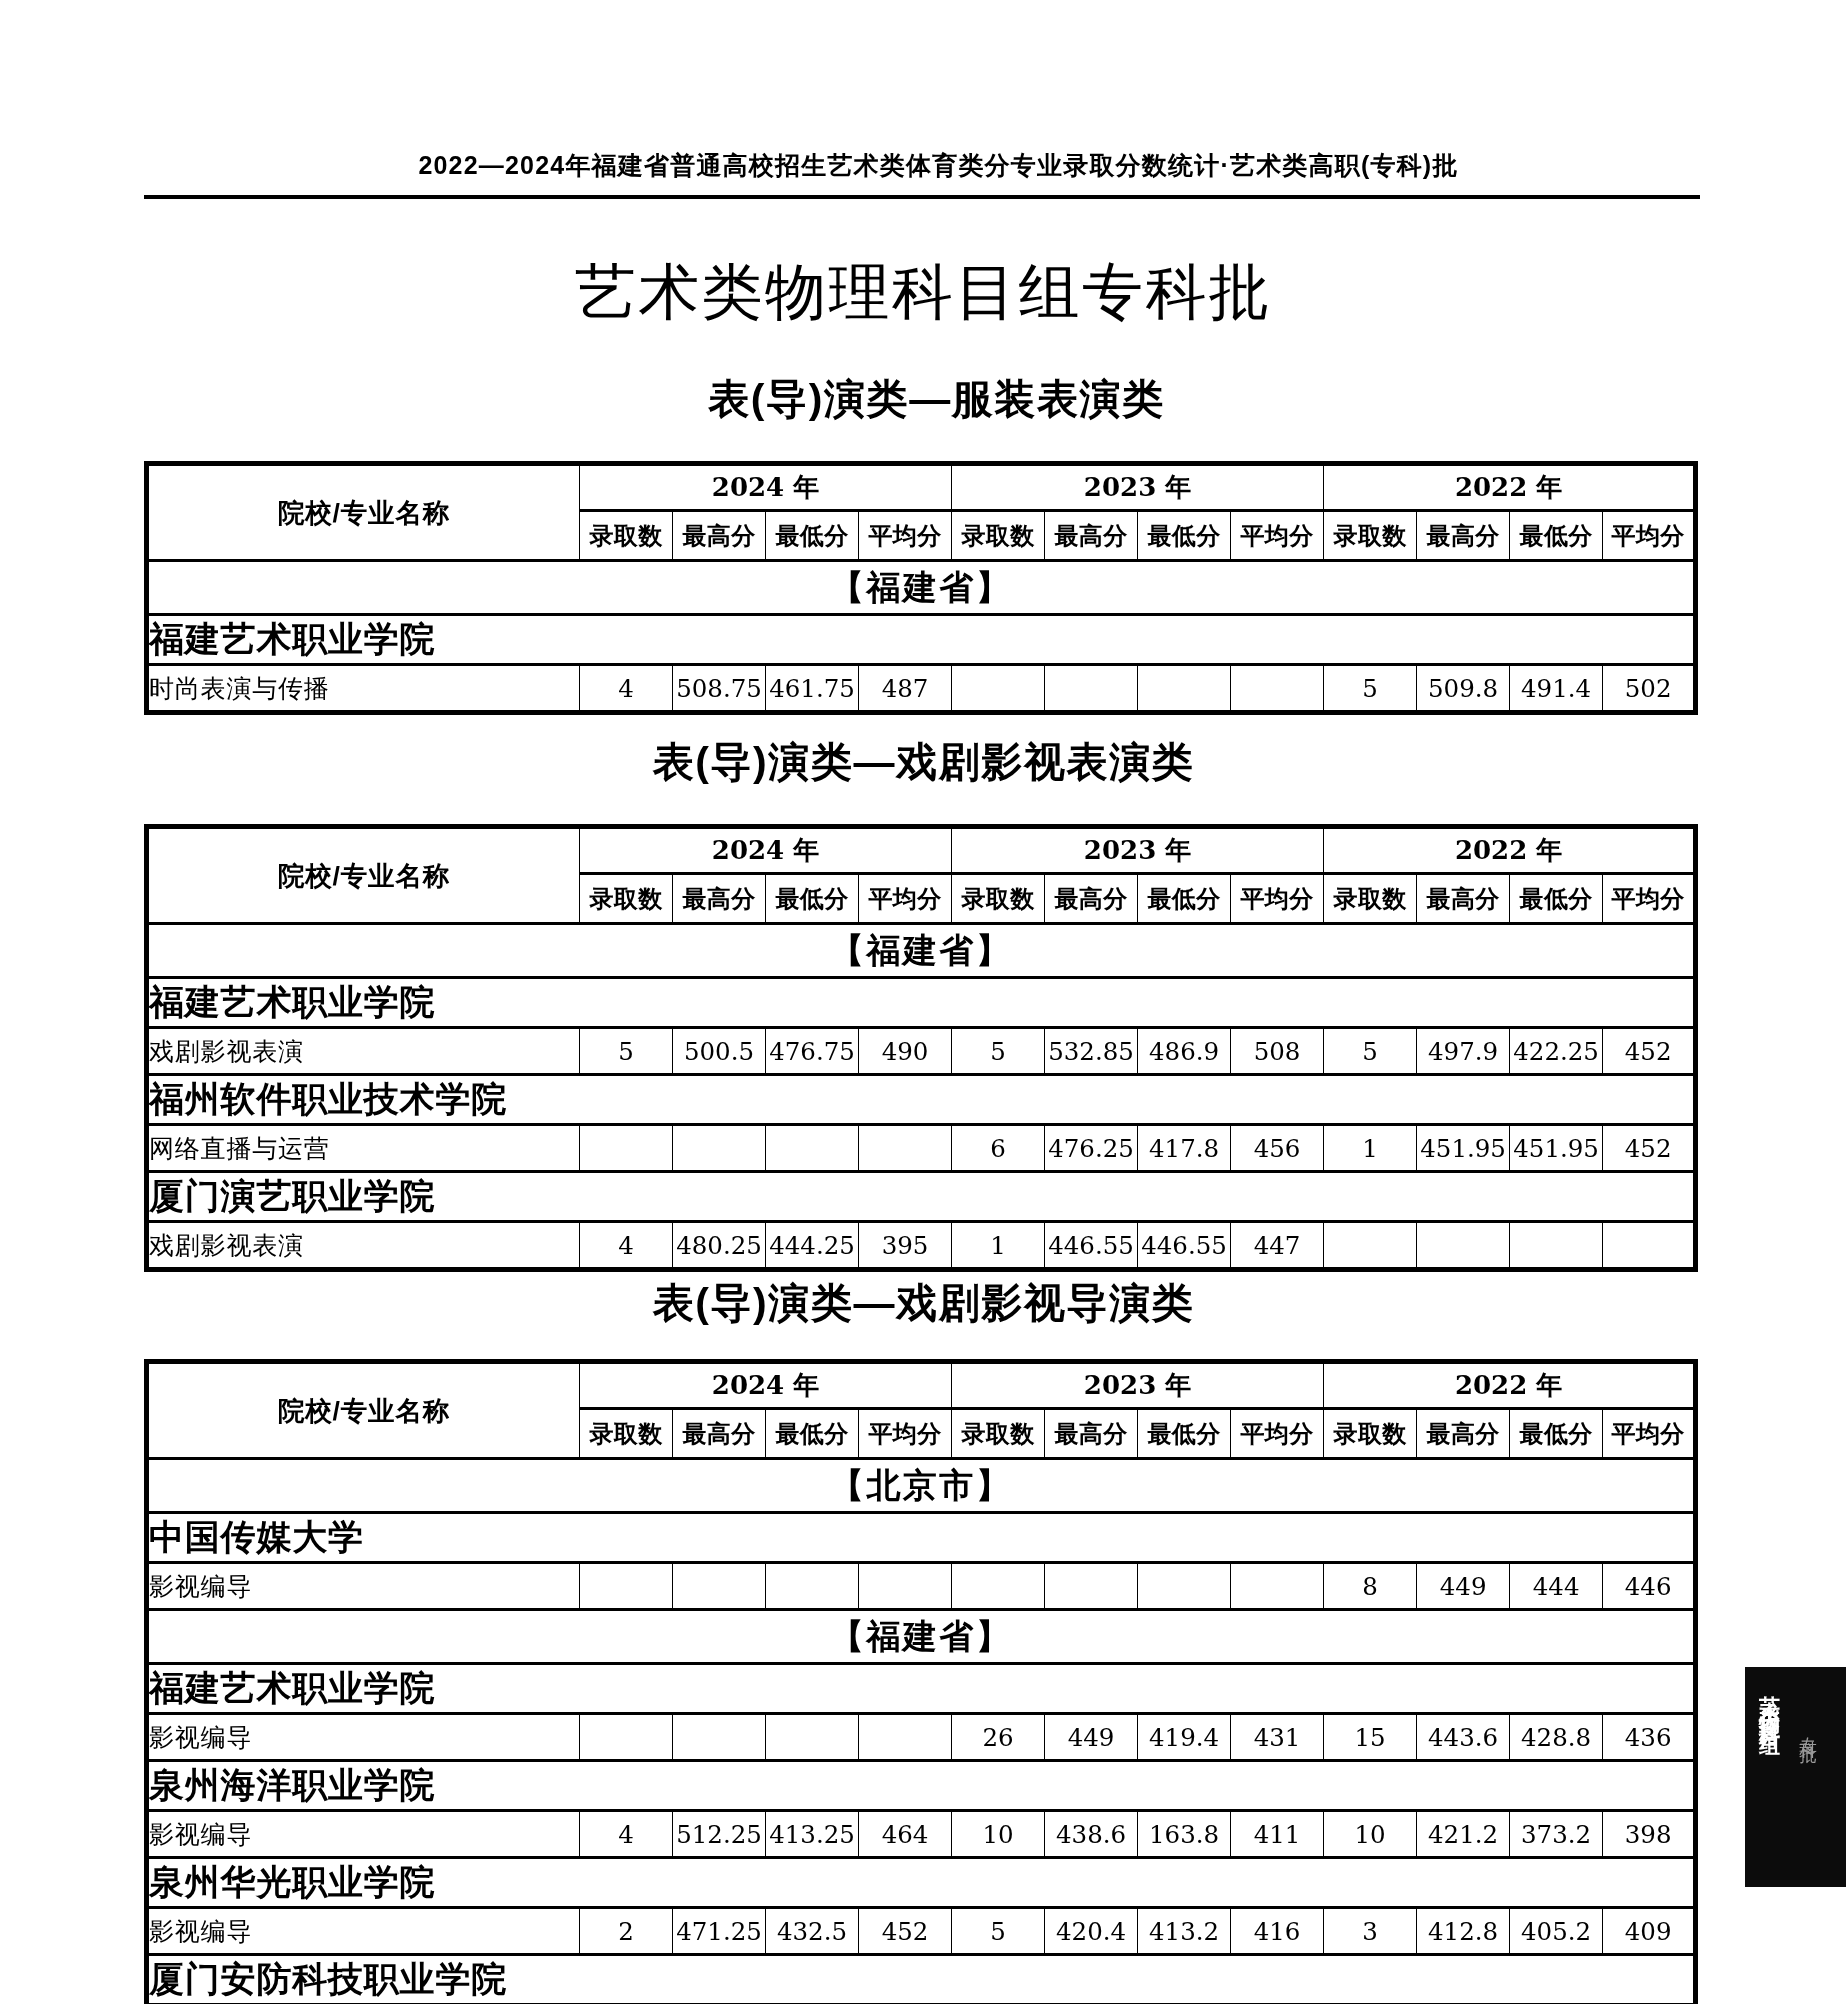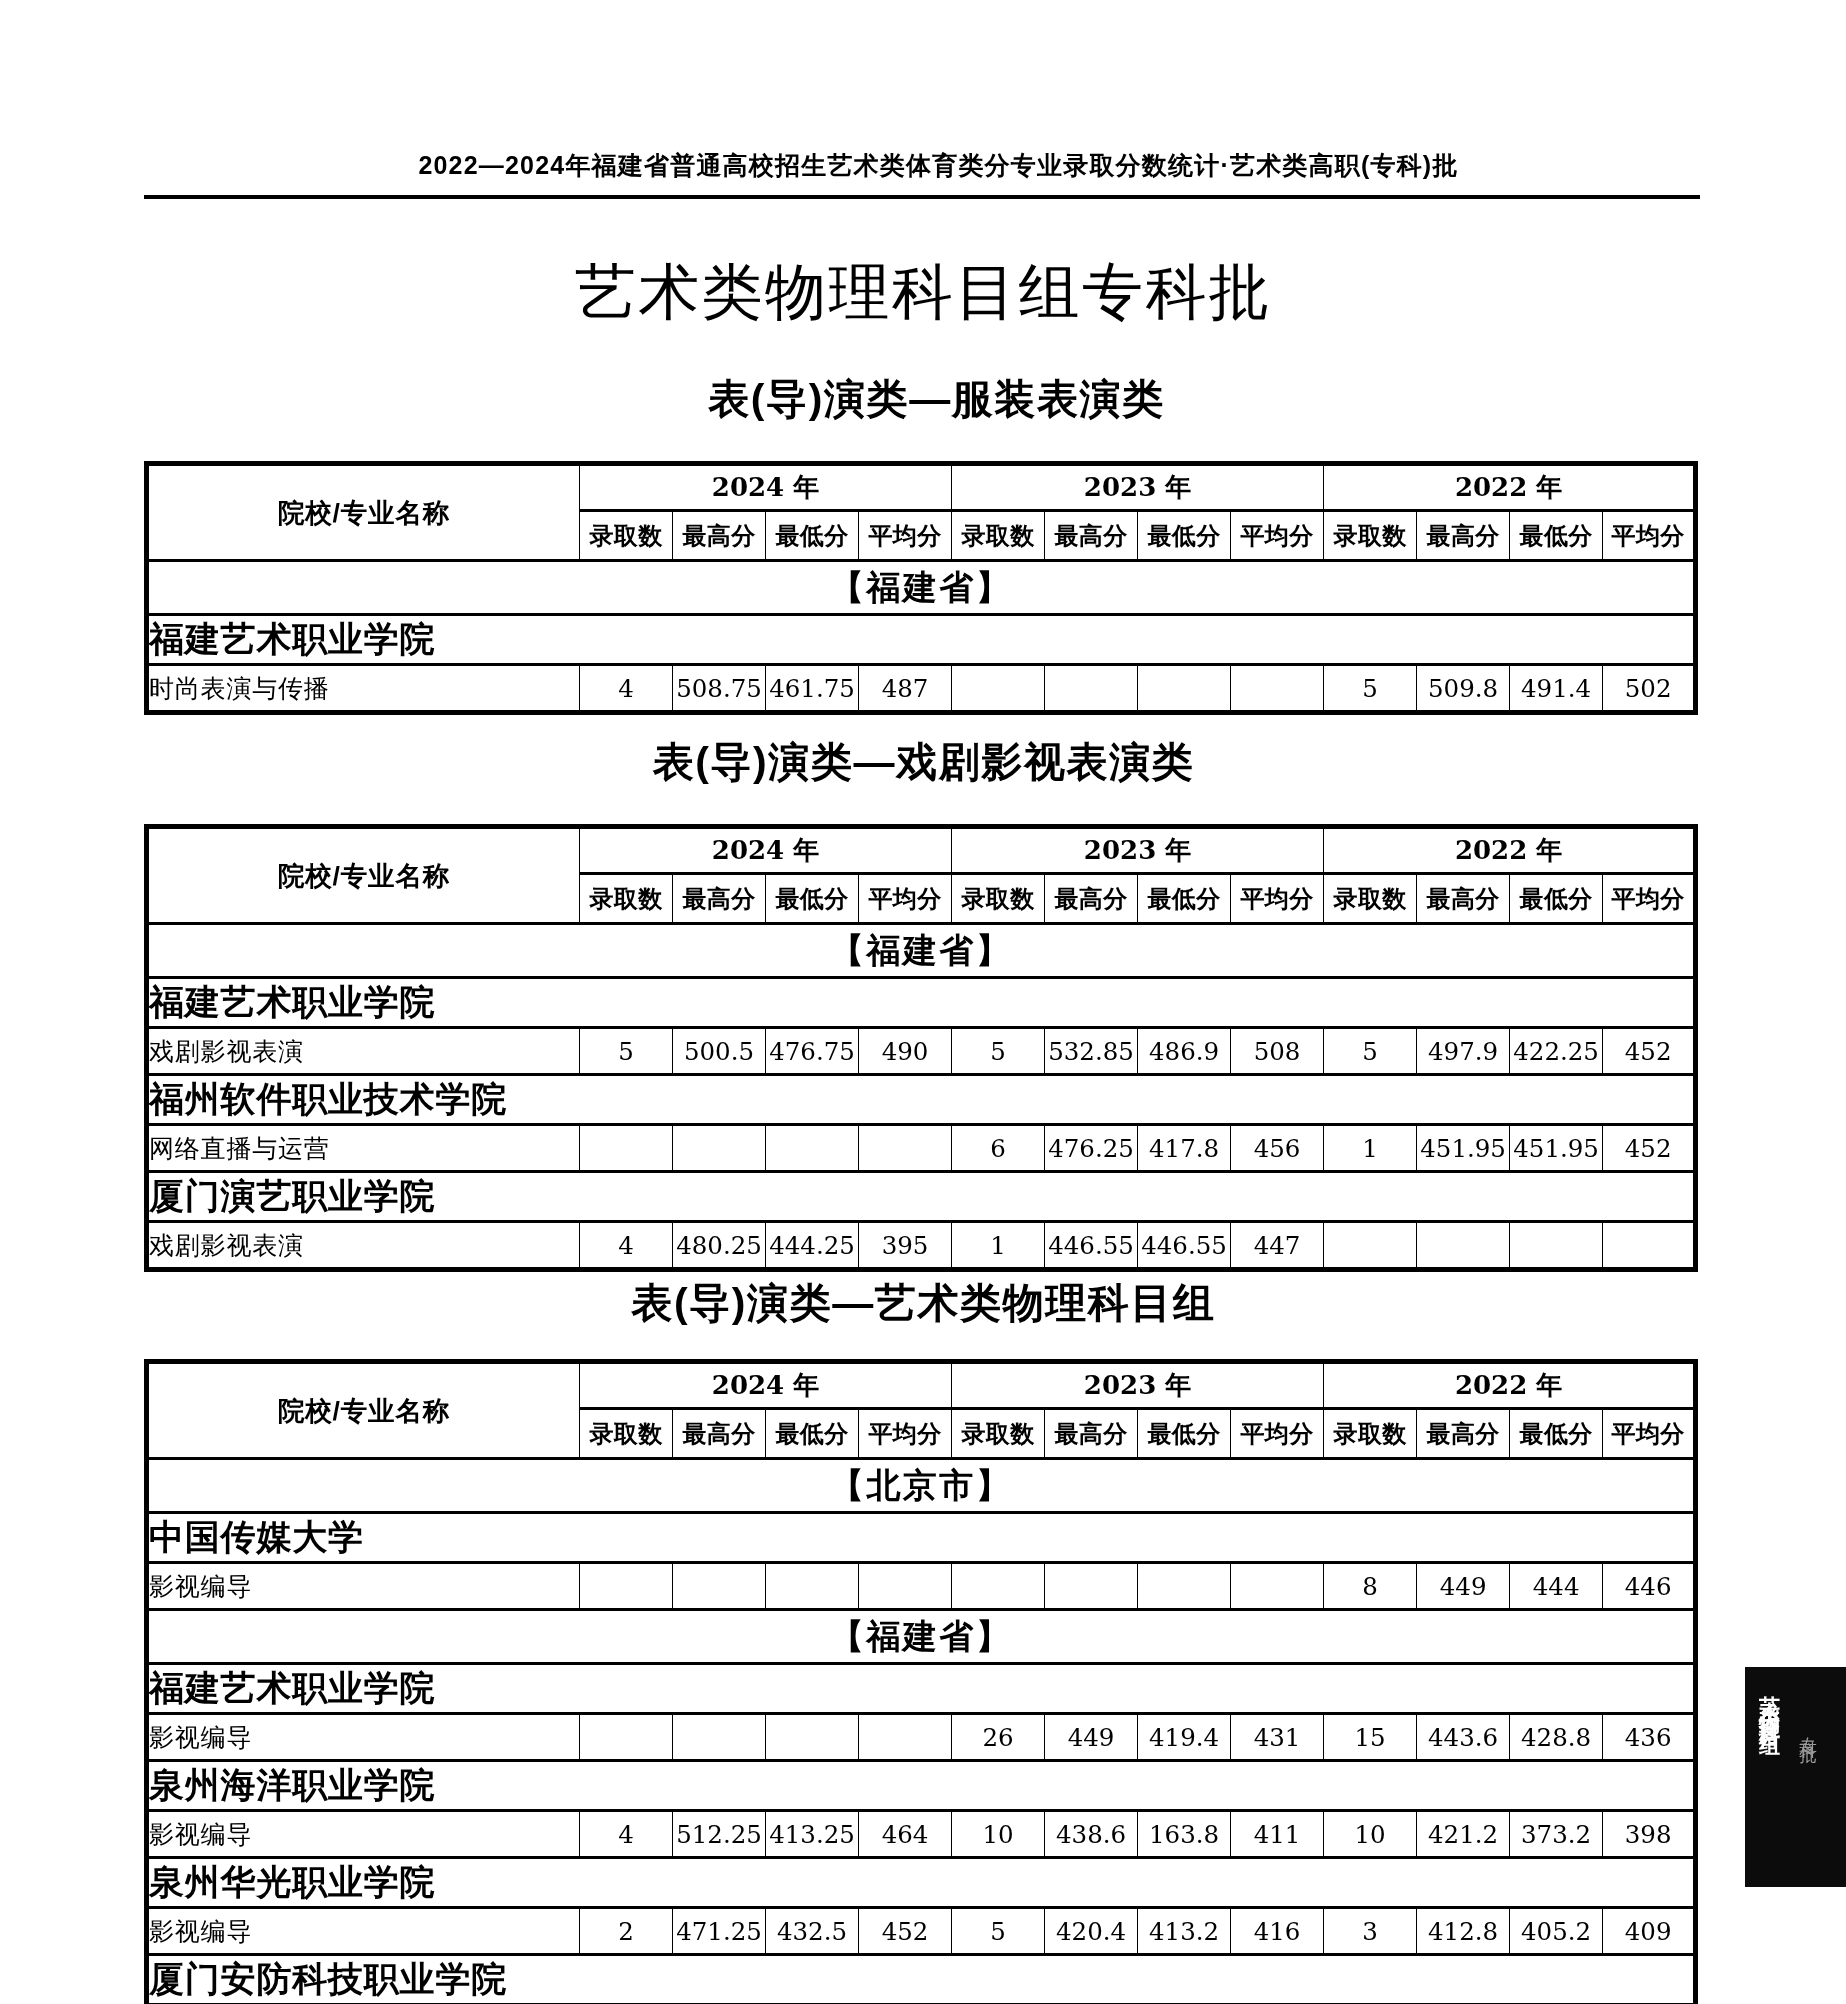--- a/index.html
+++ b/index.html
@@ -237,21 +237,21 @@
           <td class="value-cell">446.55</td>
           <td class="value-cell">447</td>
           <td class="value-cell"></td>
           <td class="value-cell"></td>
           <td class="value-cell"></td>
           <td class="value-cell"></td>
         </tr>
       </tbody>
     </table>
 
-  <div class="table-subtitle sub-3">表(导)演类—艺术类物理科目组</div>
+  <div class="table-subtitle sub-3">表(导)演类—戏剧影视导演类</div>
   <table class="scores tbl-3">
       <colgroup>
         <col style="width: 433px;">
         <col style="width: 93px;">
         <col style="width: 93px;">
         <col style="width: 93px;">
         <col style="width: 93px;">
         <col style="width: 93px;">
         <col style="width: 93px;">
         <col style="width: 93px;">

